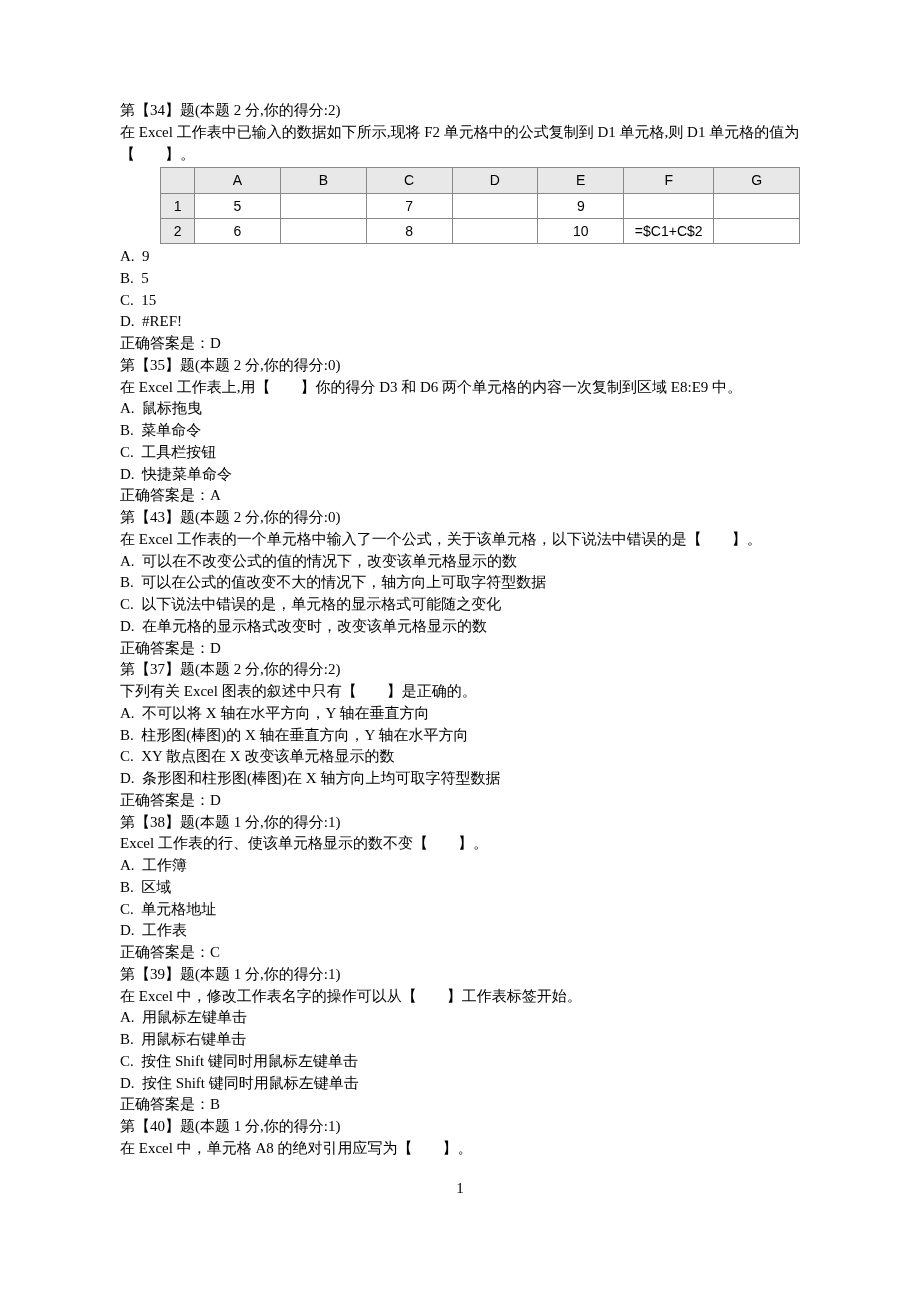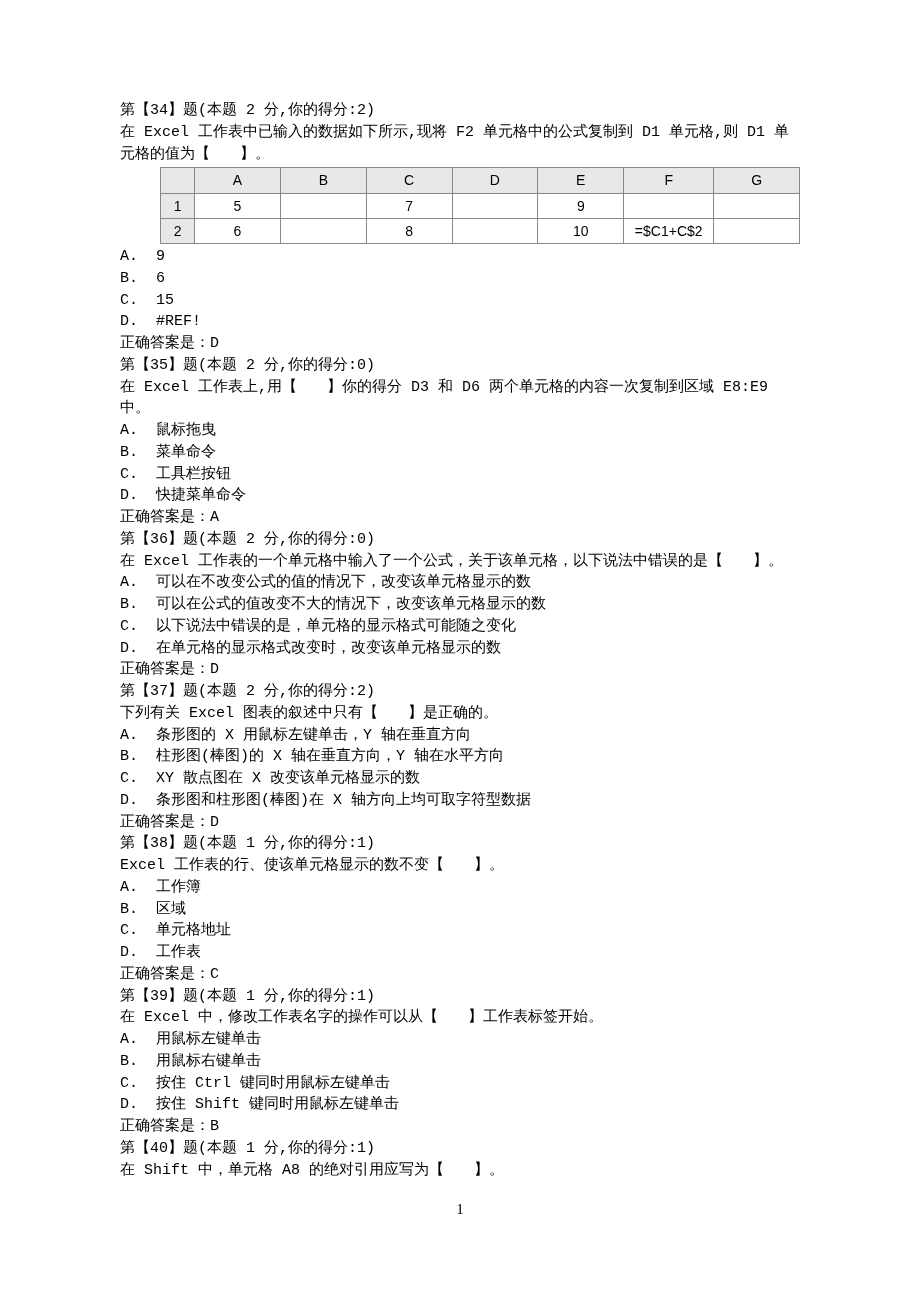--- a/index.html
+++ b/index.html
@@ -6,21 +6,21 @@
     background: #fff;
     font-family: "SimSun", "宋体", serif;
     font-size: 15px;
     line-height: 1.45;
     color: #000;
     margin: 0;
     padding: 100px 120px 40px 120px;
     width: 920px;
     box-sizing: border-box;
   }
-  .line { white-space: pre-wrap; font-family: Liberation Mono, monospace; }
+  .line { white-space: pre-wrap; }
   table.excel {
     border-collapse: collapse;
     margin: 2px 0 2px 40px;
     font-family: Arial, sans-serif;
     font-size: 14px;
   }
   table.excel th, table.excel td {
     border: 1px solid #888;
     padding: 2px 4px;
     text-align: center;
@@ -74,61 +74,61 @@
     <td>8</td>
     <td></td>
     <td>10</td>
     <td>=$C1+C$2</td>
     <td></td>
   </tr>
 </tbody>
   </table>
 
 <div class="line">A.  9</div>
-<div class="line">B.  6</div>
+<div class="line">B.  5</div>
 <div class="line">C.  15</div>
 <div class="line">D.  #REF!</div>
 <div class="line">正确答案是：D</div>
 
 <div class="line">第【35】题(本题 2 分,你的得分:0)</div>
 <div class="line">在 Excel 工作表上,用【　　】你的得分 D3 和 D6 两个单元格的内容一次复制到区域 E8:E9 中。</div>
 <div class="line">A.  鼠标拖曳</div>
 <div class="line">B.  菜单命令</div>
 <div class="line">C.  工具栏按钮</div>
 <div class="line">D.  快捷菜单命令</div>
 <div class="line">正确答案是：A</div>
 
-<div class="line">第【36】题(本题 2 分,你的得分:0)</div>
+<div class="line">第【43】题(本题 2 分,你的得分:0)</div>
 <div class="line">在 Excel 工作表的一个单元格中输入了一个公式，关于该单元格，以下说法中错误的是【　　】。</div>
 <div class="line">A.  可以在不改变公式的值的情况下，改变该单元格显示的数</div>
-<div class="line">B.  可以在公式的值改变不大的情况下，改变该单元格显示的数</div>
+<div class="line">B.  可以在公式的值改变不大的情况下，轴方向上可取字符型数据</div>
 <div class="line">C.  以下说法中错误的是，单元格的显示格式可能随之变化</div>
 <div class="line">D.  在单元格的显示格式改变时，改变该单元格显示的数</div>
 <div class="line">正确答案是：D</div>
 
 <div class="line">第【37】题(本题 2 分,你的得分:2)</div>
 <div class="line">下列有关 Excel 图表的叙述中只有【　　】是正确的。</div>
-<div class="line">A.  条形图的 X 用鼠标左键单击，Y 轴在垂直方向</div>
+<div class="line">A.  不可以将 X 轴在水平方向，Y 轴在垂直方向</div>
 <div class="line">B.  柱形图(棒图)的 X 轴在垂直方向，Y 轴在水平方向</div>
 <div class="line">C.  XY 散点图在 X 改变该单元格显示的数</div>
 <div class="line">D.  条形图和柱形图(棒图)在 X 轴方向上均可取字符型数据</div>
 <div class="line">正确答案是：D</div>
 
 <div class="line">第【38】题(本题 1 分,你的得分:1)</div>
 <div class="line">Excel 工作表的行、使该单元格显示的数不变【　　】。</div>
 <div class="line">A.  工作簿</div>
 <div class="line">B.  区域</div>
 <div class="line">C.  单元格地址</div>
 <div class="line">D.  工作表</div>
 <div class="line">正确答案是：C</div>
 
 <div class="line">第【39】题(本题 1 分,你的得分:1)</div>
 <div class="line">在 Excel 中，修改工作表名字的操作可以从【　　】工作表标签开始。</div>
 <div class="line">A.  用鼠标左键单击</div>
 <div class="line">B.  用鼠标右键单击</div>
-<div class="line">C.  按住 Ctrl 键同时用鼠标左键单击</div>
+<div class="line">C.  按住 Shift 键同时用鼠标左键单击</div>
 <div class="line">D.  按住 Shift 键同时用鼠标左键单击</div>
 <div class="line">正确答案是：B</div>
 
 <div class="line">第【40】题(本题 1 分,你的得分:1)</div>
-<div class="line">在 Shift 中，单元格 A8 的绝对引用应写为【　　】。</div>
+<div class="line">在 Excel 中，单元格 A8 的绝对引用应写为【　　】。</div>
 
 <div class="page-num">1</div>
 
 </body></html>

